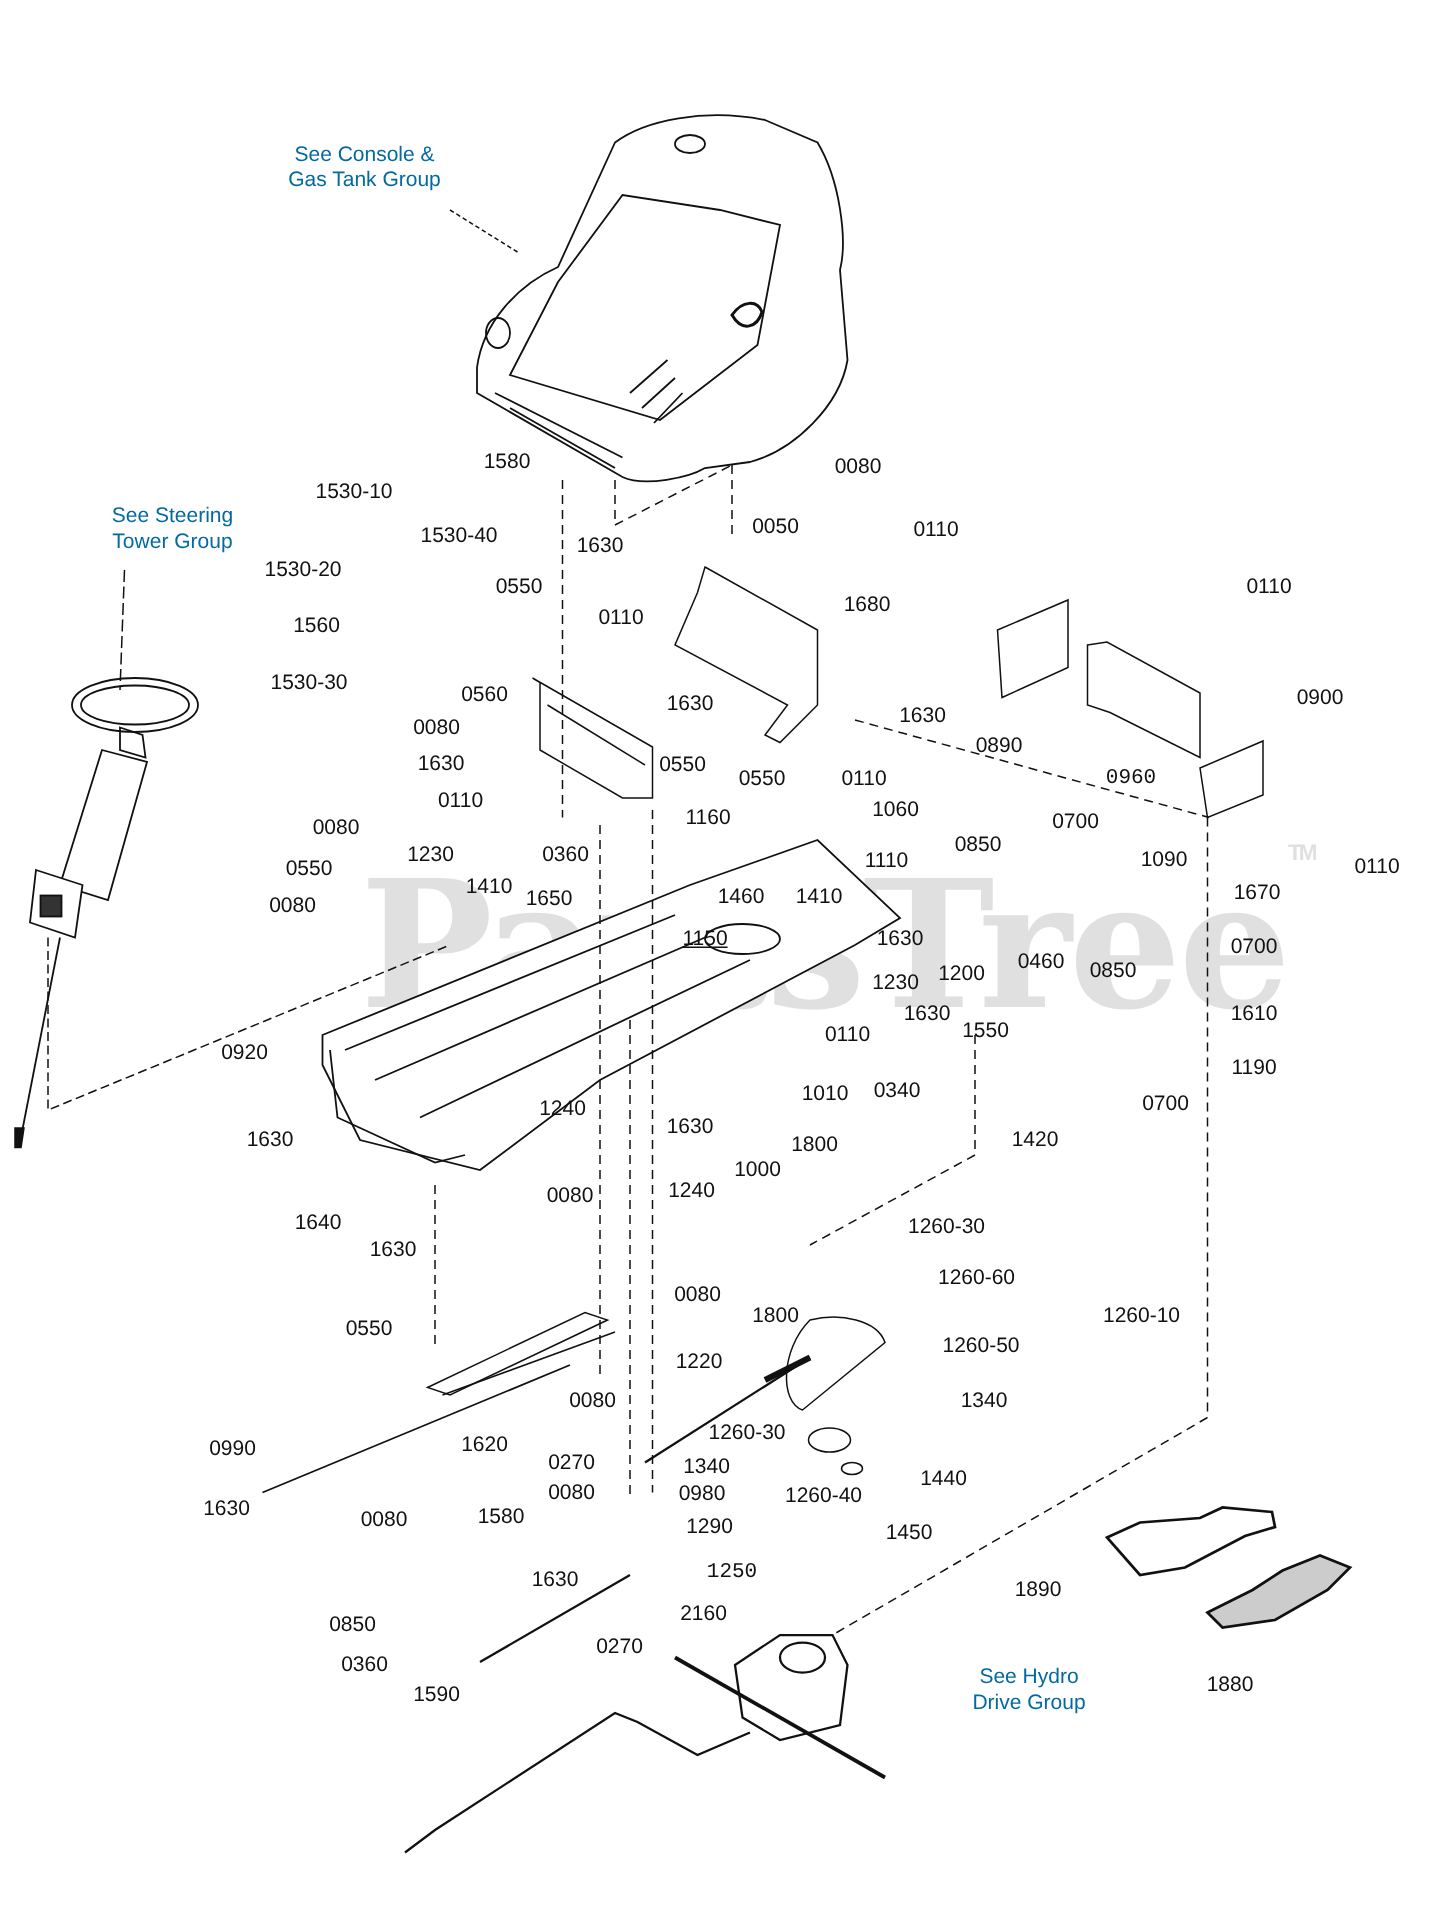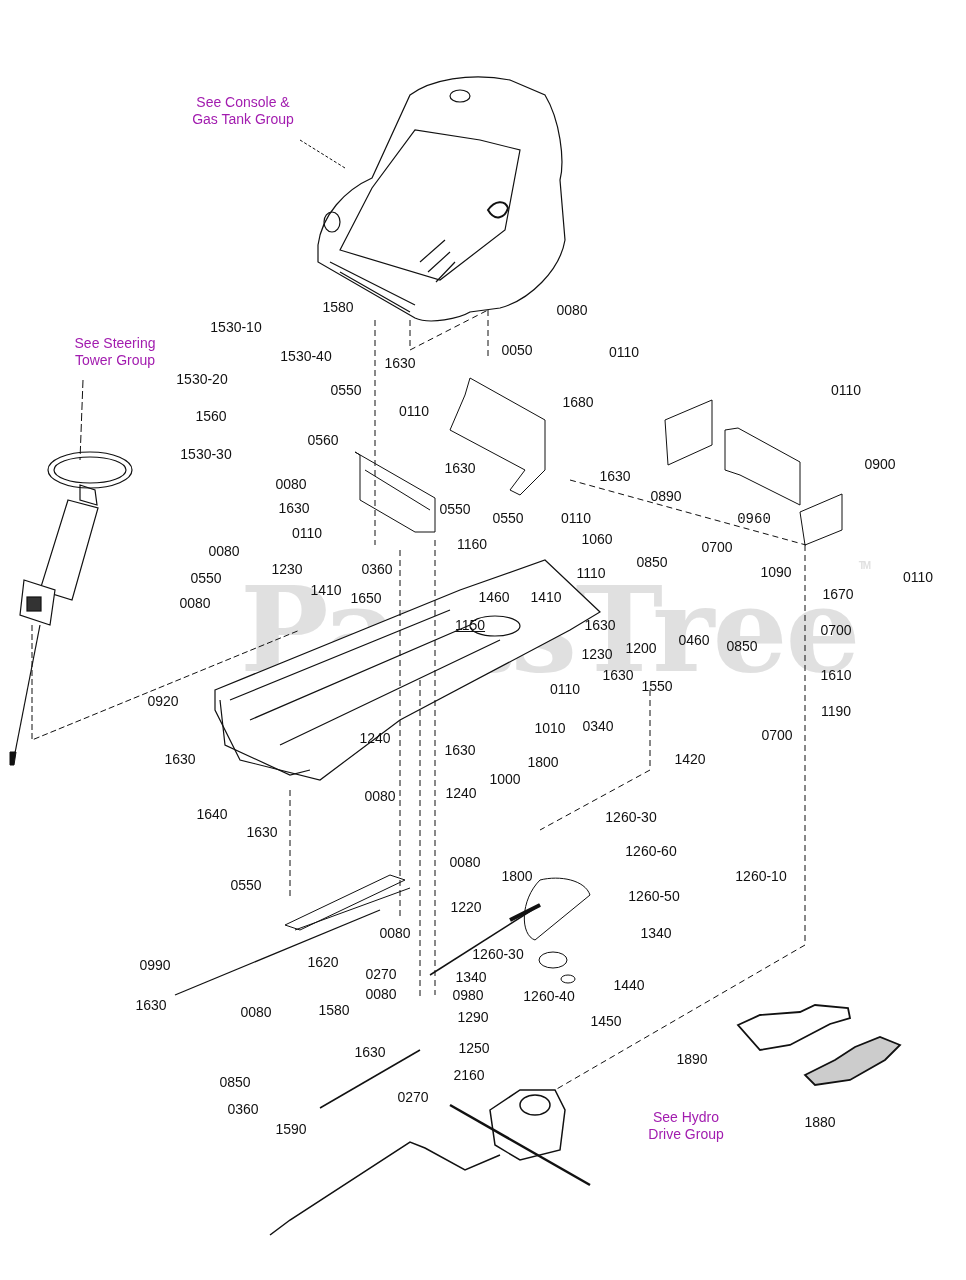--- a/index.html
+++ b/index.html
@@ -2,25 +2,25 @@
 <html><head>
 <meta charset="utf-8">
 <style>
   html, body { margin:0; padding:0; background:#ffffff; }
   body { width:966px; height:1280px; position:relative; overflow:hidden;
          font-family:"DejaVu Sans", sans-serif; color:#111; }
   #diagram { position:absolute; left:0; top:0; width:966px; height:1280px; }
   .lbl { position:absolute; font-family:"Liberation Sans", sans-serif; font-size:14px;
          line-height:14px; white-space:nowrap; color:#111; transform:translate(-50%,-50%); }
   .ref { position:absolute; font-family:"Liberation Sans", sans-serif; font-size:14px;
-         line-height:17px; text-align:center; white-space:pre-line; color:#a21caf;
+         line-height:17px; text-align:center; white-space:pre-line; color:#0369a1;
          transform:translate(-50%,-50%); }
   .wm { position:absolute; left:240px; top:560px; font-family:"DejaVu Serif", serif;
         font-weight:bold; font-size:118px; color:#c8c8c8; opacity:.55; letter-spacing:-2px; }
-  .wm sup { font-size:10px; font-family:"Liberation Sans", sans-serif; font-weight:bold; vertical-align:top; }
+  .wm sup { font-size:15px; font-family:"Liberation Sans", sans-serif; font-weight:bold; vertical-align:top; }
 </style>
 </head>
 <body>
 
 <div class="wm"><span>PartsTree</span><sup>TM</sup></div>
 
 <svg id="diagram" viewBox="0 0 966 1280" xmlns="http://www.w3.org/2000/svg" fill="none" stroke="#111" stroke-width="1">
 
   <g stroke-width="1.2">
     <path d="M318,245 C322,215 345,190 372,178 L410,95 C430,80 470,72 510,80 L545,95 C560,120 565,160 560,180 L565,240 C560,270 530,300 500,308 L470,312 C460,318 430,325 415,318 L318,262 Z" fill="#fff"></path>
@@ -128,21 +128,21 @@
     <div class="lbl" style="left: 346px; top: 390px;">0550</div>
     <div class="lbl" style="left: 846px; top: 390px;">0110</div>
     <div class="lbl" style="left: 578px; top: 402px;">1680</div>
     <div class="lbl" style="left: 414px; top: 411px;">0110</div>
     <div class="lbl" style="left: 211px; top: 416px;">1560</div>
     <div class="lbl" style="left: 460px; top: 468px;">1630</div>
     <div class="lbl" style="left: 615px; top: 476px;">1630</div>
     <div class="lbl" style="left: 206px; top: 454px;">1530-30</div>
     <div class="lbl" style="left: 880px; top: 464px;">0900</div>
     <div class="lbl" style="left: 666px; top: 496px;">0890</div>
-    <div class="lbl" style="left: 323px; top: 440px;">0560</div>
+    <div class="lbl" style="left: 323px; top: 462px;">0560</div>
     <div class="lbl" style="left: 291px; top: 484px;">0080</div>
     <div class="lbl" style="left: 455px; top: 509px;">0550</div>
     <div class="lbl" style="left: 294px; top: 508px;">1630</div>
     <div class="lbl" style="left: 508px; top: 518px;">0550</div>
     <div class="lbl" style="left: 576px; top: 518px;">0110</div>
     <div class="lbl" style="left: 754px; top: 519px; font-family: Liberation Mono, monospace;">0960</div>
     <div class="lbl" style="left: 307px; top: 533px;">0110</div>
     <div class="lbl" style="left: 472px; top: 544px;">1160</div>
     <div class="lbl" style="left: 597px; top: 539px;">1060</div>
     <div class="lbl" style="left: 717px; top: 547px;">0700</div>
@@ -203,21 +203,21 @@
     <div class="lbl" style="left: 471px; top: 977px;">1340</div>
     <div class="lbl" style="left: 629px; top: 985px;">1440</div>
     <div class="lbl" style="left: 381px; top: 994px;">0080</div>
     <div class="lbl" style="left: 468px; top: 995px;">0980</div>
     <div class="lbl" style="left: 151px; top: 1005px;">1630</div>
     <div class="lbl" style="left: 334px; top: 1010px;">1580</div>
     <div class="lbl" style="left: 256px; top: 1012px;">0080</div>
     <div class="lbl" style="left: 473px; top: 1017px;">1290</div>
     <div class="lbl" style="left: 606px; top: 1021px;">1450</div>
     <div class="lbl" style="left: 370px; top: 1052px;">1630</div>
-    <div class="lbl" style="left: 474px; top: 1048px;">1250</div>
+    <div class="lbl" style="left: 488px; top: 1048px; font-family: Liberation Mono, monospace;">1250</div>
     <div class="lbl" style="left: 549px; top: 996px;">1260-40</div>
     <div class="lbl" style="left: 692px; top: 1059px;">1890</div>
     <div class="lbl" style="left: 469px; top: 1075px;">2160</div>
     <div class="lbl" style="left: 235px; top: 1082px;">0850</div>
     <div class="lbl" style="left: 243px; top: 1109px;">0360</div>
     <div class="lbl" style="left: 413px; top: 1097px;">0270</div>
     <div class="lbl" style="left: 291px; top: 1129px;">1590</div>
     <div class="lbl" style="left: 820px; top: 1122px;">1880</div>
   </div>
 <div id="refs">

